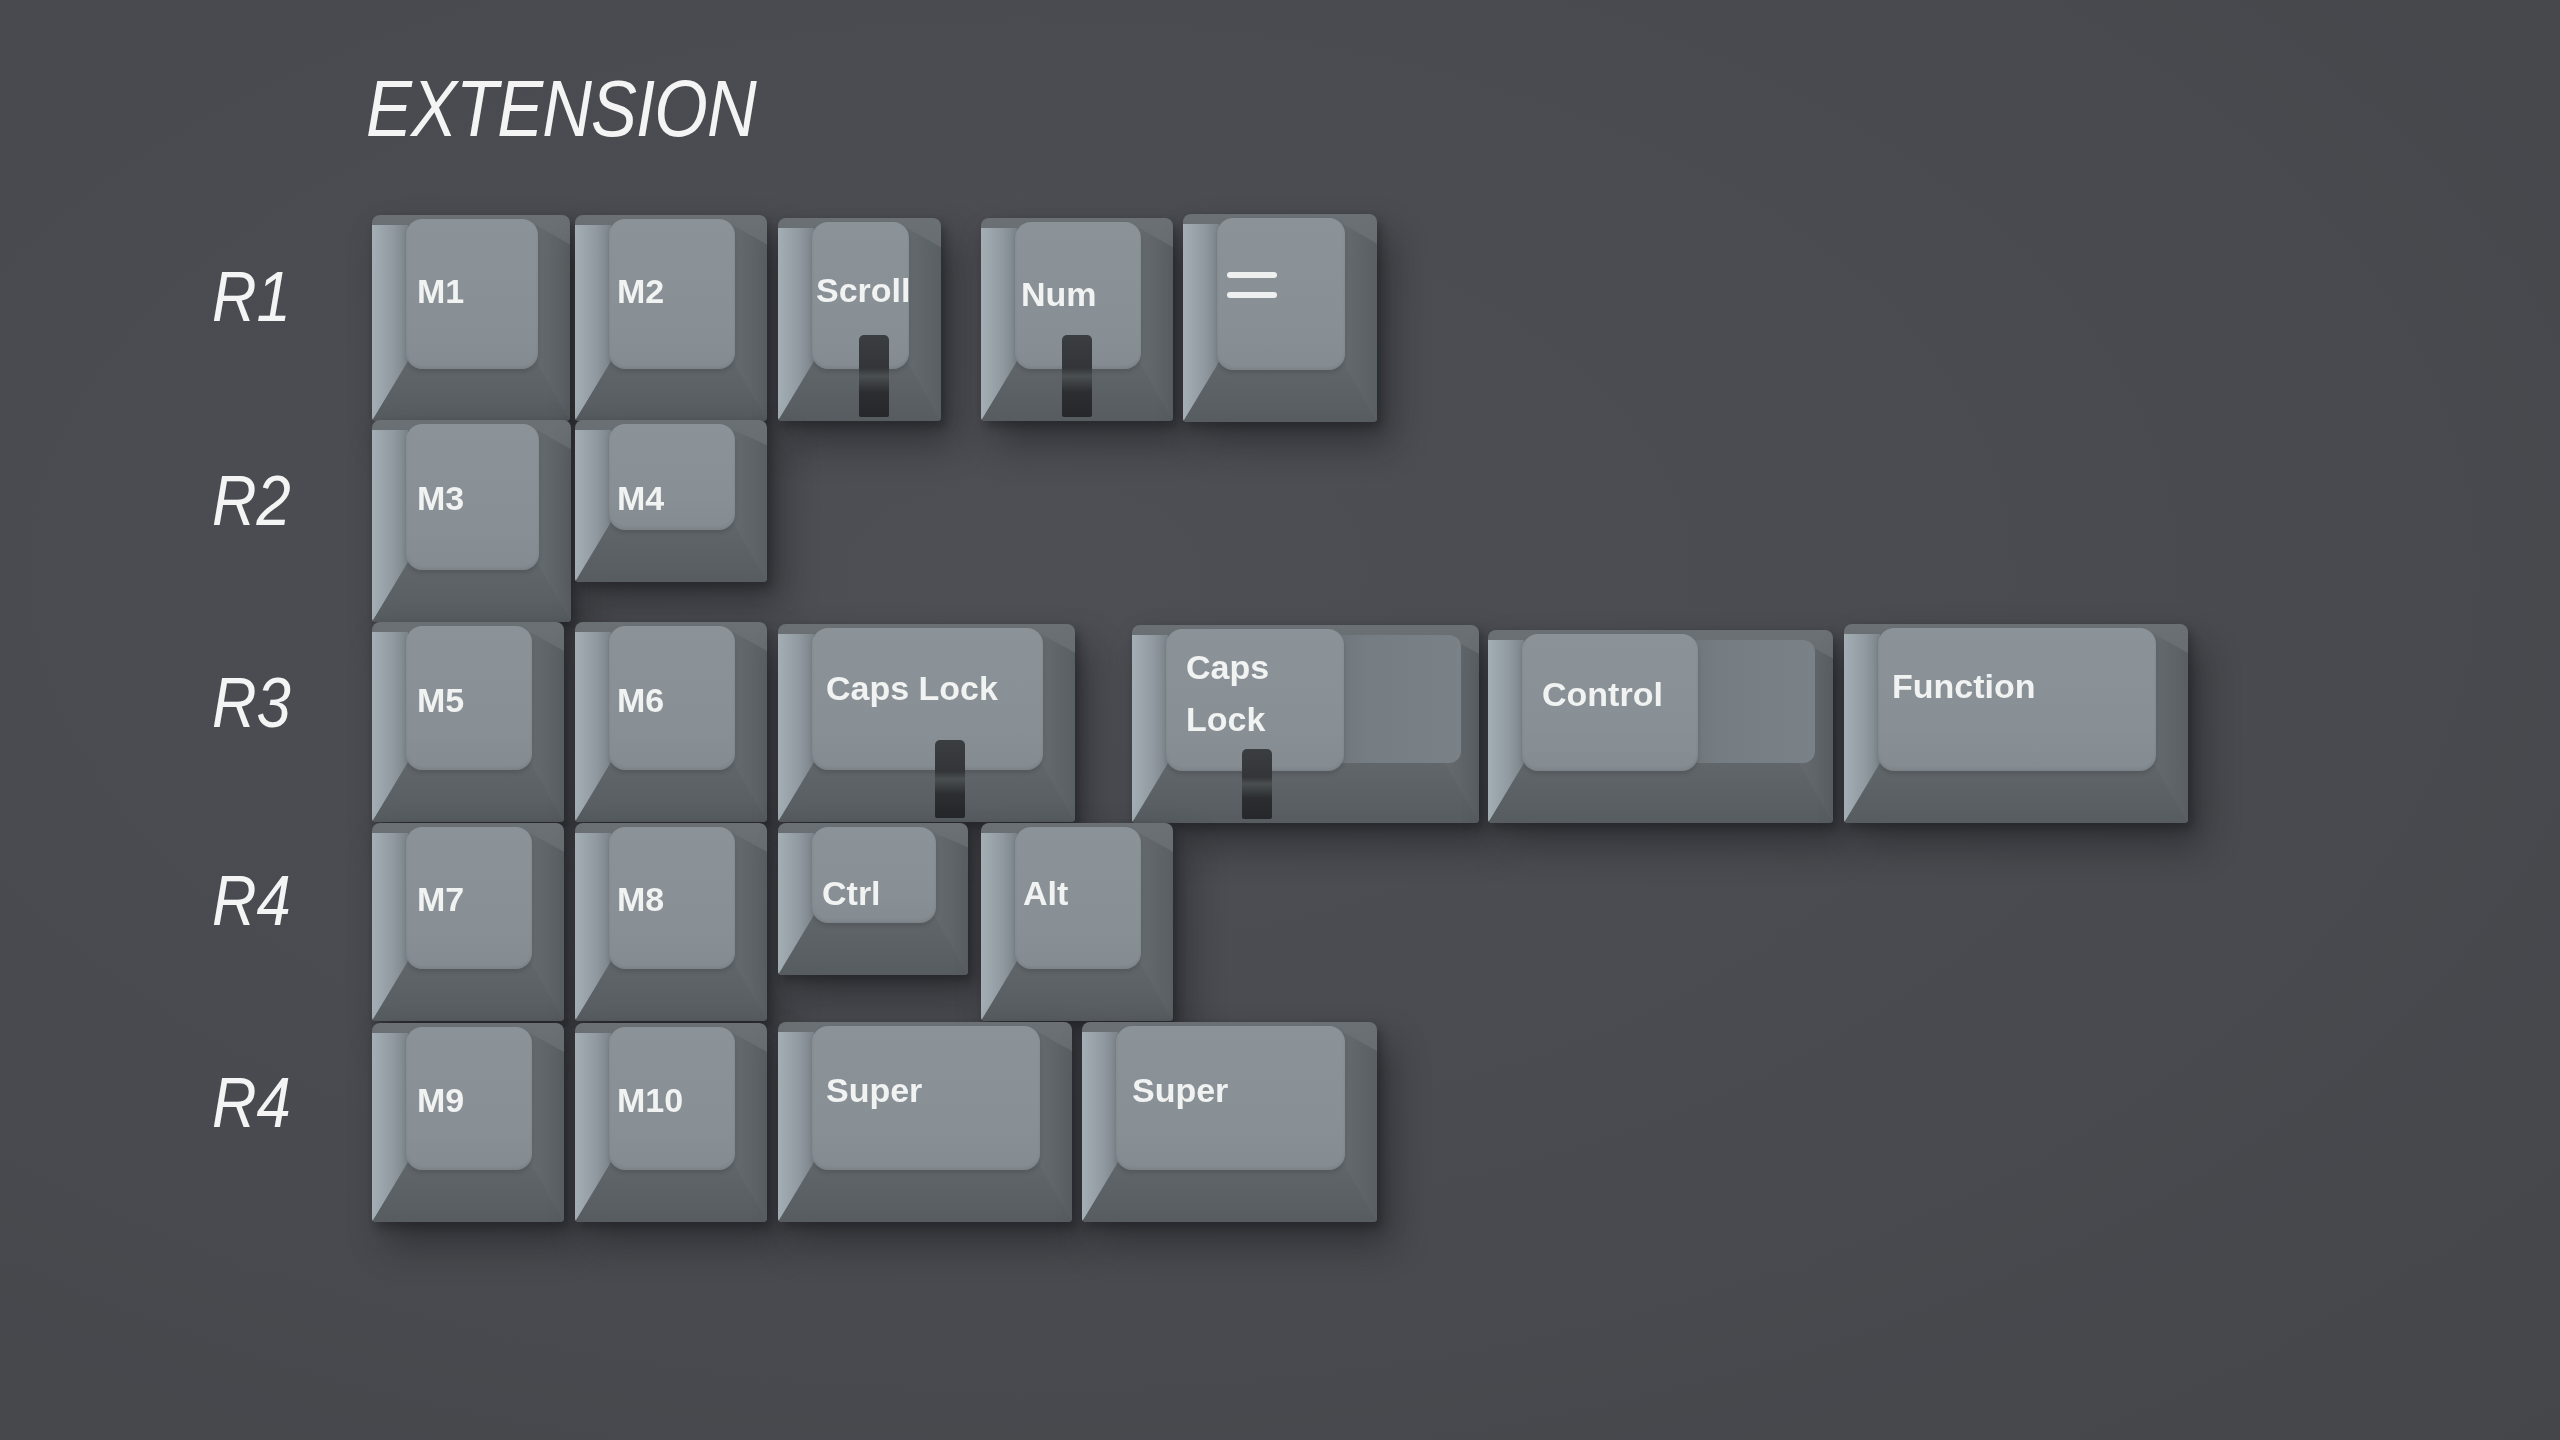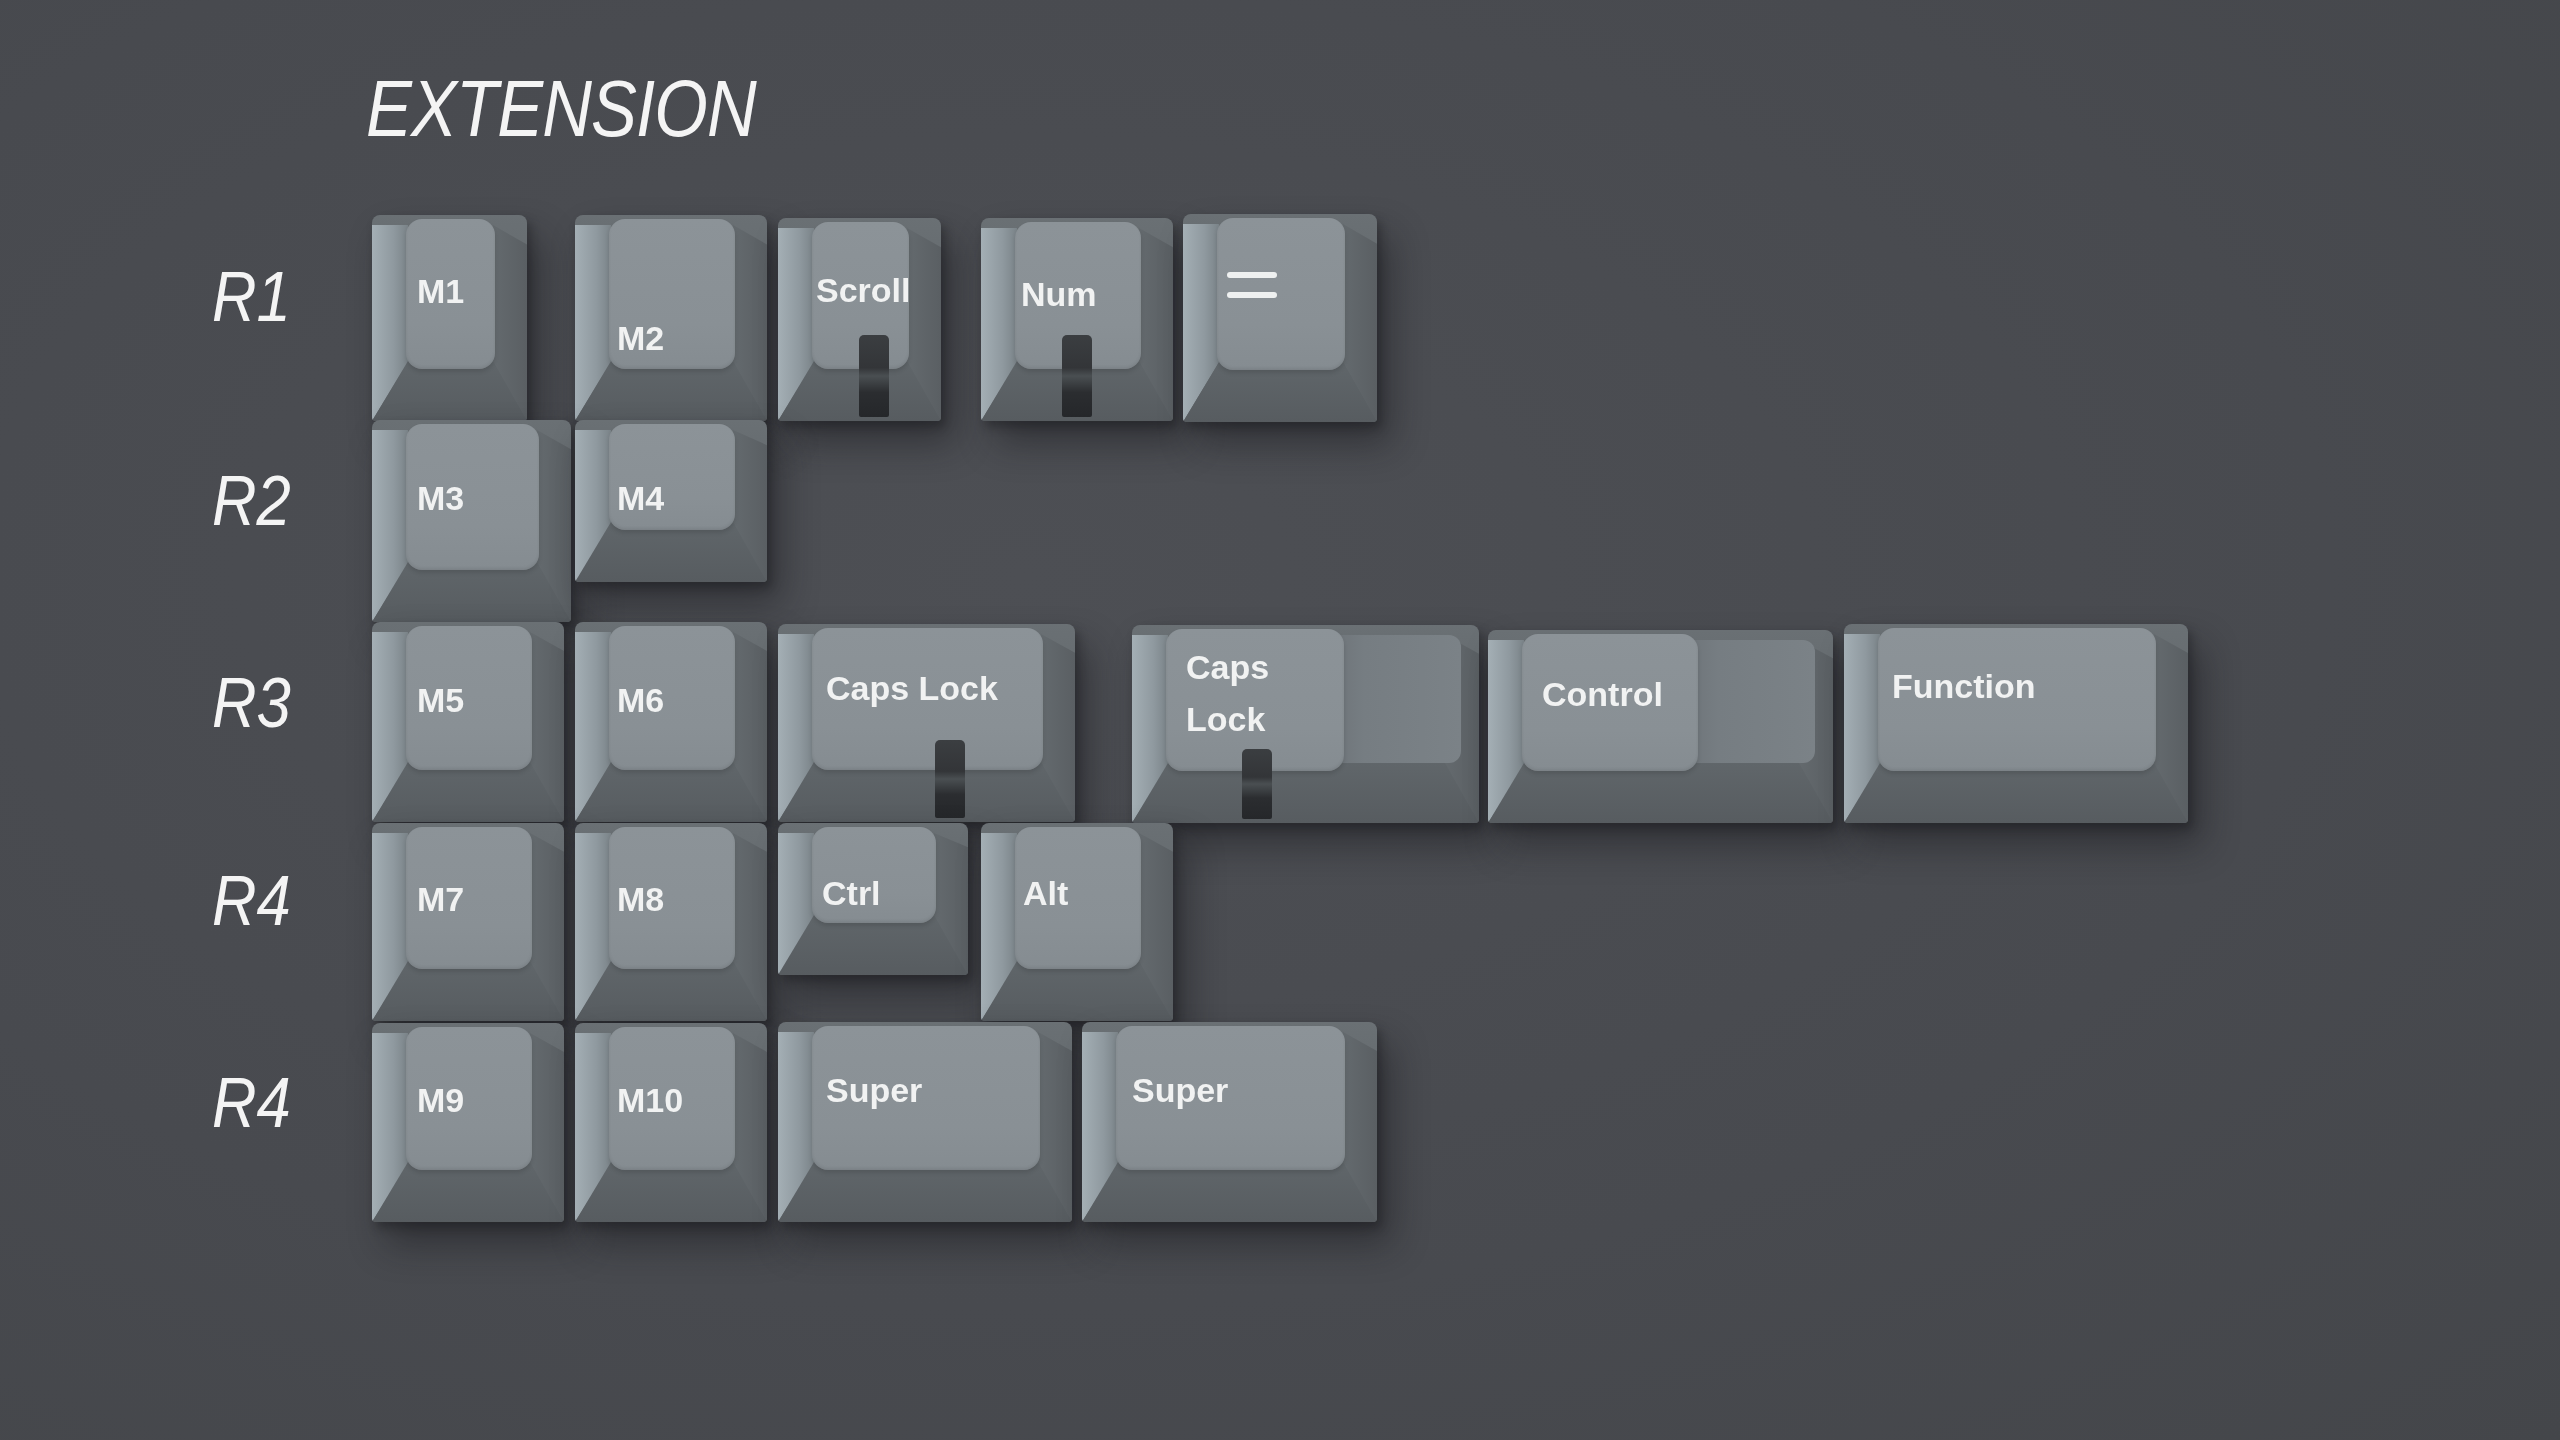--- a/index.html
+++ b/index.html
@@ -81,33 +81,33 @@
 <body>
 
 <div class="title">EXTENSION</div>
 
 <div class="row-label" style="top:262px;">R1</div>
 <div class="row-label" style="top:466px;">R2</div>
 <div class="row-label" style="top:668px;">R3</div>
 <div class="row-label" style="top:866px;">R4</div>
 <div class="row-label" style="top:1068px;">R4</div>
 
-<div class="key" style="left:372px; top:215px; width:155px; height:206px;">
+<div class="key" style="left:372px; top:215px; width:198px; height:206px;">
   <div class="bevel-left"></div>
   <div class="bevel-right"></div>
   <div class="bevel-bottom"></div>
   <div class="face"></div>
   <div class="legend" style="left:45px; top:56px;">M1</div>
 </div>
 <div class="key" style="left:575px; top:215px; width:192px; height:206px;">
   <div class="bevel-left"></div>
   <div class="bevel-right"></div>
   <div class="bevel-bottom"></div>
   <div class="face"></div>
-  <div class="legend" style="left:42px; top:56px;margin-top:47px;">M2</div>
+  <div class="legend" style="left:42px; top:56px;">M2</div>
 </div>
 <div class="key" style="left:778px; top:218px; width:163px; height:203px;">
   <div class="bevel-left"></div>
   <div class="bevel-right"></div>
   <div class="bevel-bottom"></div>
   <div class="face"></div>
   <div class="legend" style="left:38px; top:52px;">Scroll</div>
   <div class="led" style="left:81px; height:82px;"></div>
 </div>
 <div class="key" style="left:981px; top:218px; width:192px; height:203px;">

